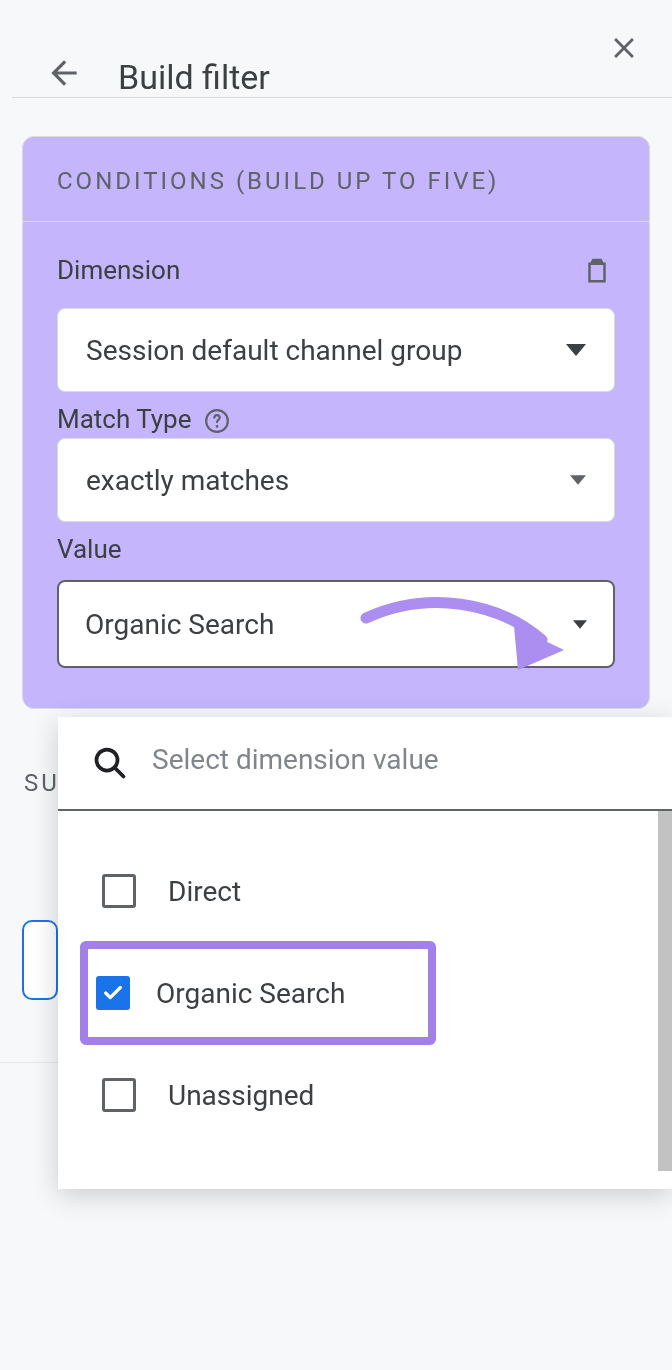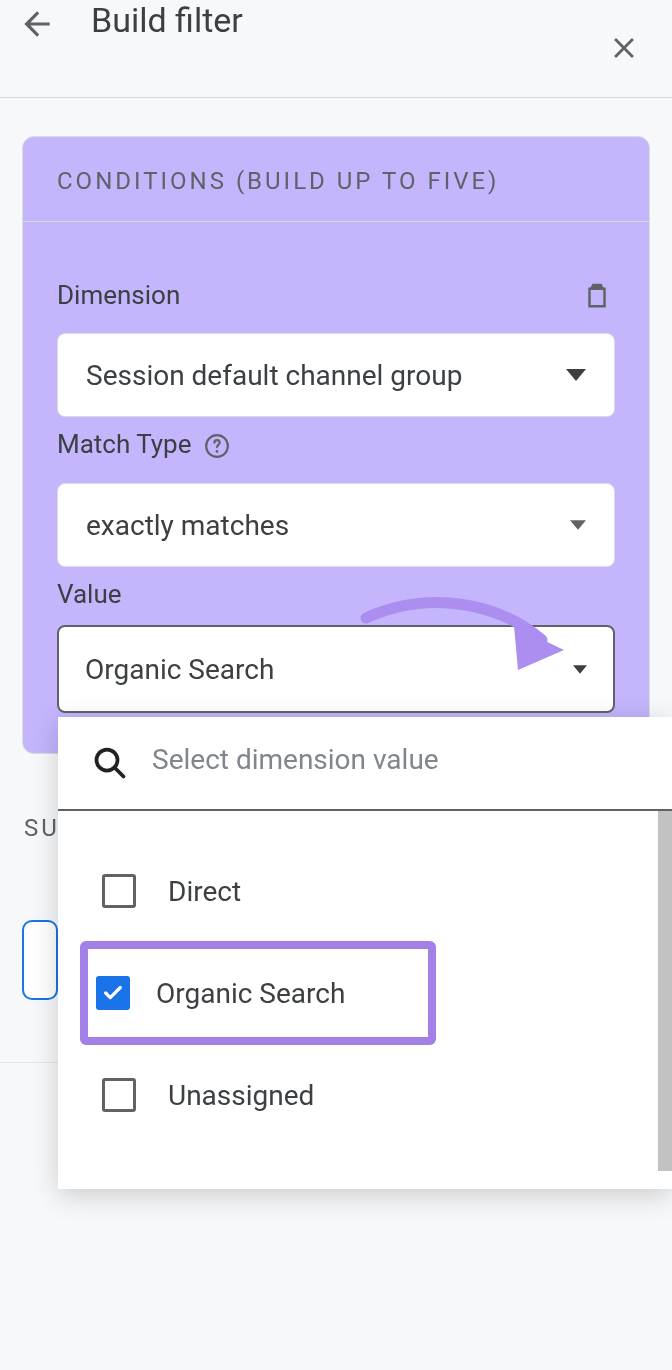--- a/index.html
+++ b/index.html
@@ -1,31 +1,32 @@
 <!DOCTYPE html>
 <html><head>
 <meta charset="utf-8">
 <style>
   * { box-sizing: border-box; margin: 0; padding: 0; }
   html, body { width: 672px; height: 1370px; font-family: "Google Sans", Roboto, Arial, sans-serif; background: #f7f8f9; color: #3c4043; }
   .header {
-    display: flex; align-items: flex-start; height: 98px; padding: 0 13px;
+    display: flex; align-items: flex-end; height: 98px; padding: 0 28px;
     border-bottom: 1px solid #dcdbdd;
+    margin-left: 12px;
   }
   .back-icon { width: 48px; height: 48px; display:flex; align-items:center; justify-content:center; margin-right: 30px; cursor:pointer; }
   .header-title { font-size: 34px; color:#3c4043; flex:1; }
   .close-icon { width: 48px; height: 48px; display:flex; align-items:center; justify-content:center; cursor:pointer; position:absolute; right:24px; top:24px;}
   .card {
     margin: 38px 22px 0 22px; border:1px solid #dadce0; border-radius:12px; background:#c4b5fd;
     position: relative;
   }
   .card-head { padding: 30px 34px 26px 34px; border-bottom:1px solid #dadce0; }
   .card-head-label { font-size: 24px; letter-spacing: 3px; color:#5f6368; text-transform:uppercase; }
   .card-body { padding: 30px 34px 40px 34px; }
-  .field-row-top { display:flex; align-items:center; justify-content:space-between; margin-bottom:20px;margin-top:25px; }
+  .field-row-top { display:flex; align-items:center; justify-content:space-between; margin-bottom:20px; }
   .field-label { font-size: 26px; color:#3c4043; }
   .help-icon { display:inline-flex; vertical-align:middle; margin-left:6px; }
   .trash-icon { width:36px; height:36px; display:flex; align-items:center; justify-content:center; cursor:pointer; }
   .select {
     border:1px solid #dadce0; border-radius:8px; height:84px; display:flex; align-items:center;
     padding:4px 28px; cursor:pointer; font-size:28px; color:#3c4043; background:#fff;
     justify-content:space-between;
   }
   .select .caret { margin-left:auto; }
   .field-block { margin-top: 12px; }
@@ -111,21 +112,21 @@
         <span>Match Type</span>
         <span class="help-icon">
           <svg width="26" height="26" viewBox="0 0 24 24">
               <circle cx="12" cy="12" r="10" fill="none" stroke="#5f6368" stroke-width="2"></circle>
               <path d="M9.5 9a2.5 2.5 0 115 0c0 1.5-2.5 2-2.5 4" fill="none" stroke="#5f6368" stroke-width="2" stroke-linecap="round"></path>
               <circle cx="12" cy="17" r="1.2" fill="#5f6368"></circle>
             </svg>
         </span>
       </div>
     </div>
-    <div class="select" style="margin-top:24px">
+    <div class="select" style="margin-top:4px">
       <span>exactly matches</span>
       <span class="caret">
         <svg width="16" height="10" viewBox="0 0 10 6">
             <path d="M0 0l5 6 5-6z" fill="#5f6368"></path>
           </svg>
       </span>
     </div>
 
     <div class="field-block">
       <div class="field-label">Value</div>

